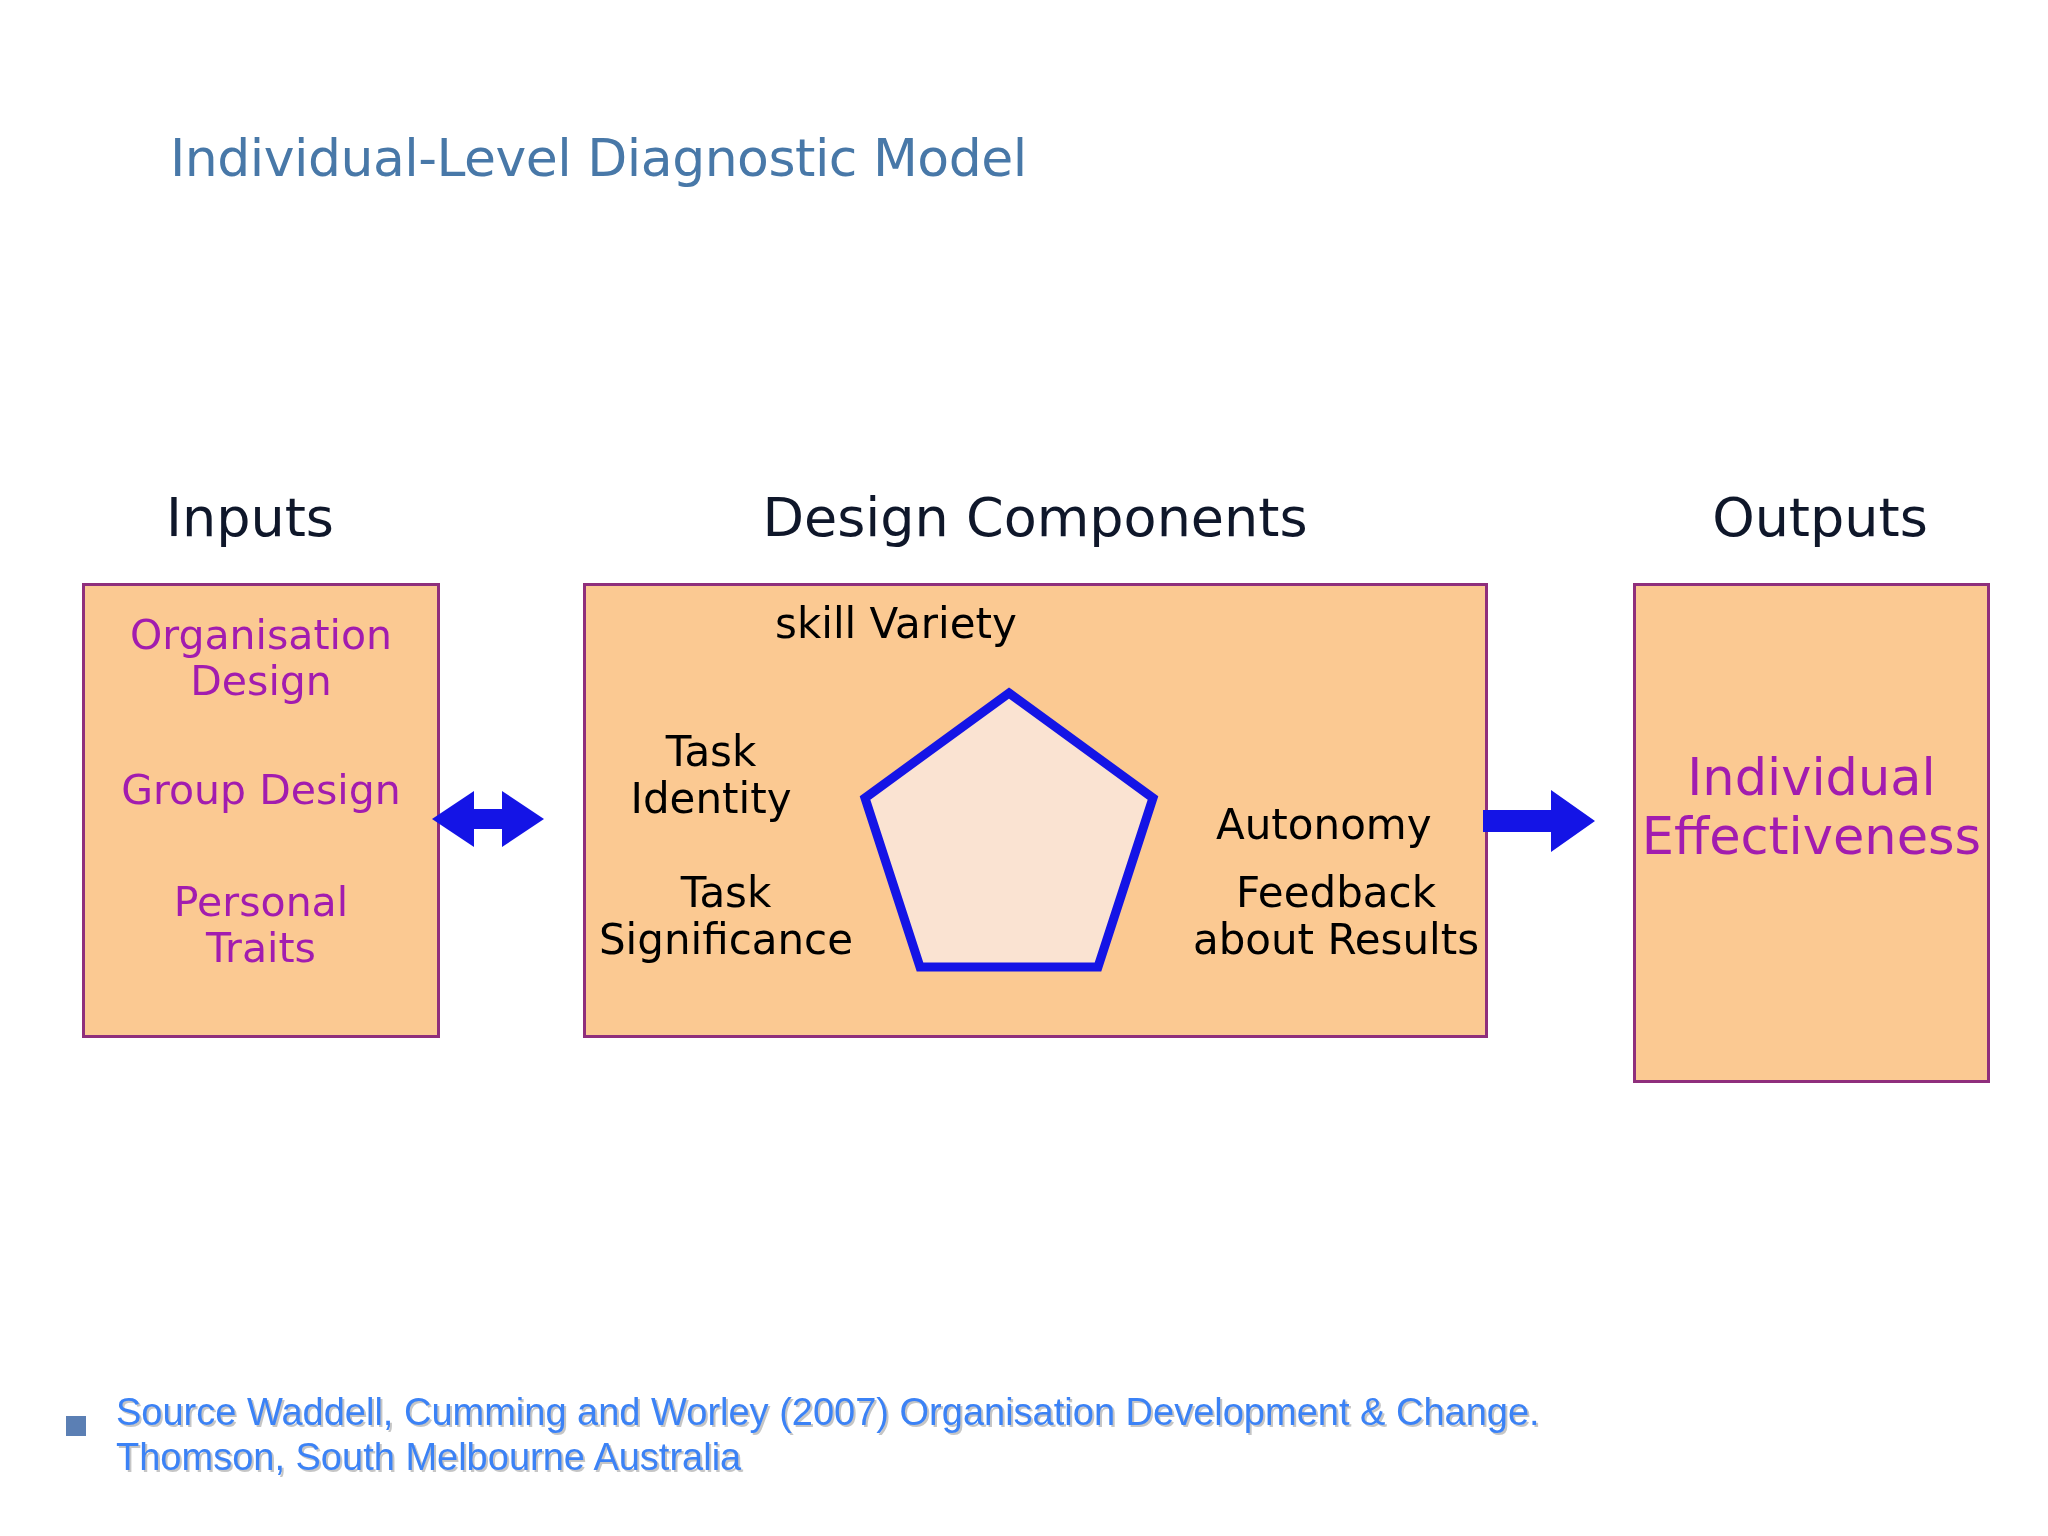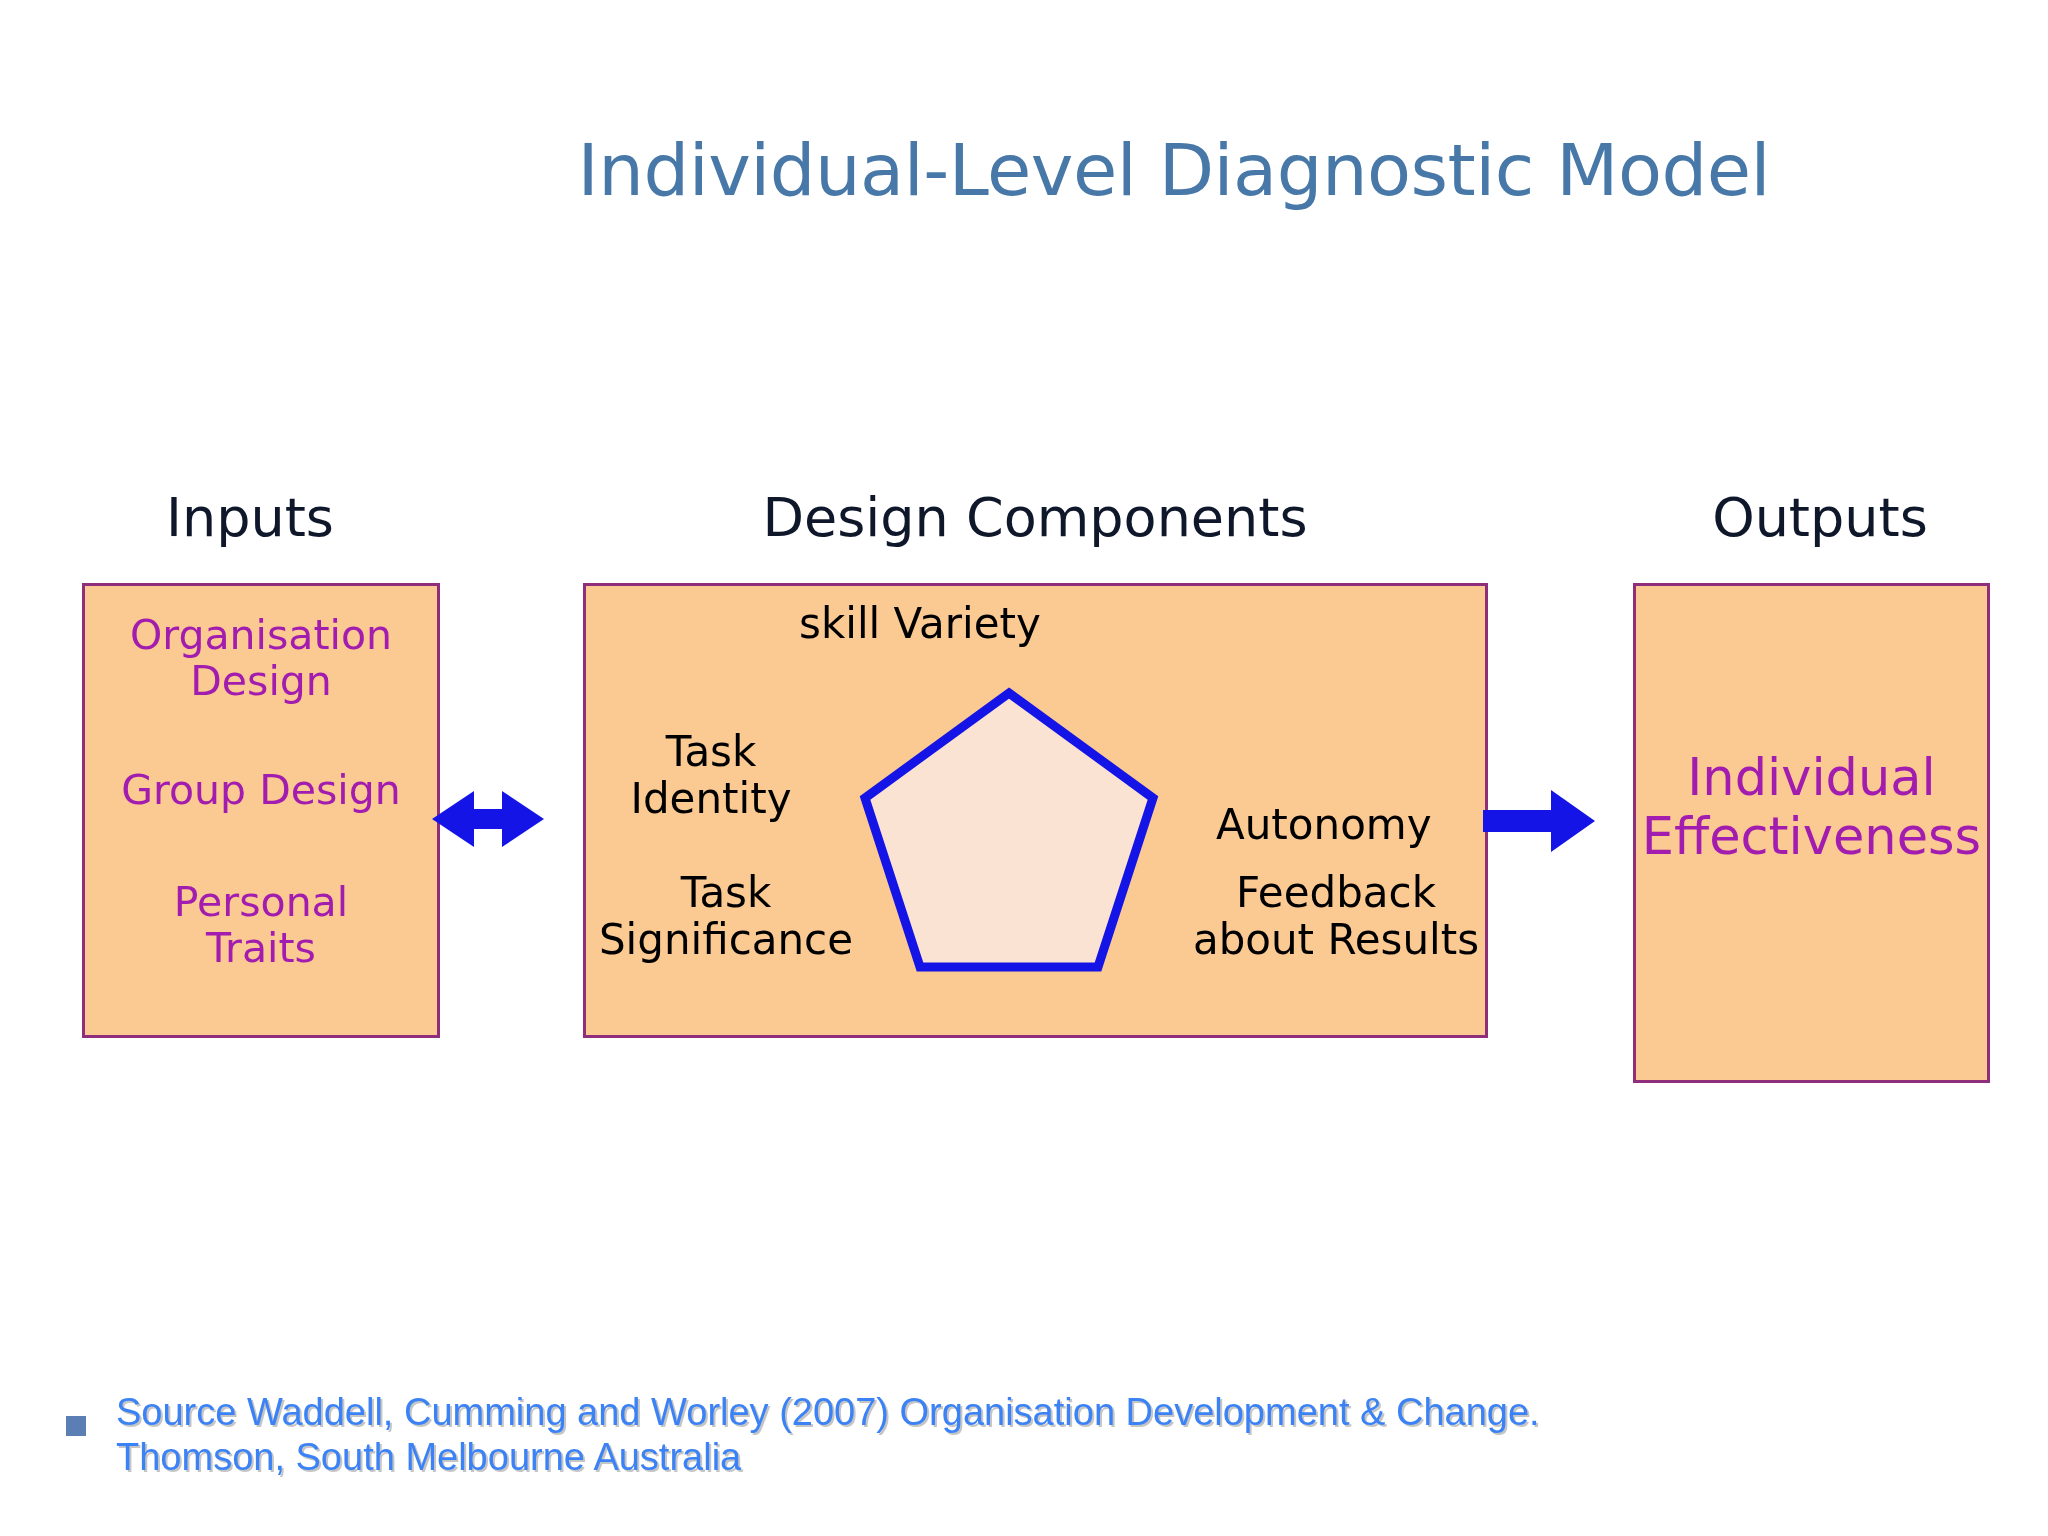--- a/index.html
+++ b/index.html
@@ -16,26 +16,25 @@
     -webkit-font-smoothing: antialiased;
   }
 
   
   #slide-title {
     position: absolute;
     left: 170px;
     top: 128px;
     width: 1600px;
     font-family: "DejaVu Sans", sans-serif;
-    font-size: 72px;
+    font-size: 52px;
     font-weight: 400;
     color: #4878A8;
     letter-spacing: -0.5px;
     white-space: nowrap;
-    text-align: right;
   }
 
   
   .col-header {
     position: absolute;
     font-family: "DejaVu Sans", sans-serif;
     font-size: 54px;
     font-weight: 400;
     color: #0f172a;
     text-align: center;
@@ -90,21 +89,21 @@
     height: 305px;
   }
   .dc-label {
     position: absolute;
     font-family: "DejaVu Sans", sans-serif;
     font-size: 42px;
     color: #000000;
     white-space: pre-line;
     line-height: 1.12;
   }
-  #dc-skill-variety    { left: 0px;   top: 14px;  width: 620px; text-align: center; padding-left: 24px; }
+  #dc-skill-variety    { left: 0px;   top: 14px;  width: 620px; text-align: center; }
   #dc-task-identity    { left: 0px;   top: 142px; width: 250px; text-align: center; }
   #dc-autonomy         { left: 630px; top: 215px; width: 300px; text-align: left; }
   #dc-task-significance{ left: 0px;   top: 283px; width: 280px; text-align: center; }
   #dc-feedback         { left: 590px; top: 283px; width: 320px; text-align: center; }
 
   
   .arrow-svg { position: absolute; }
   #arrow-double { left: 432px;  top: 785px; }
   #arrow-right  { left: 1483px; top: 790px; }
 

